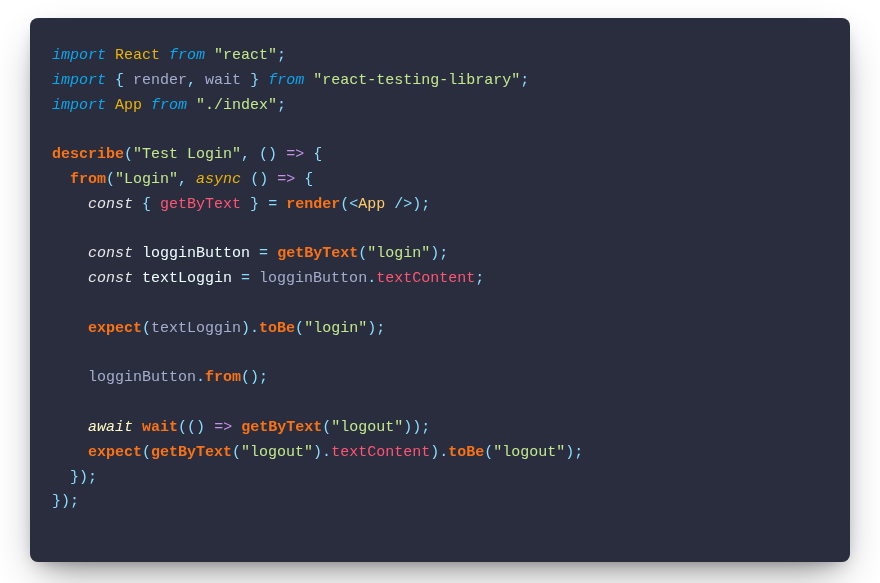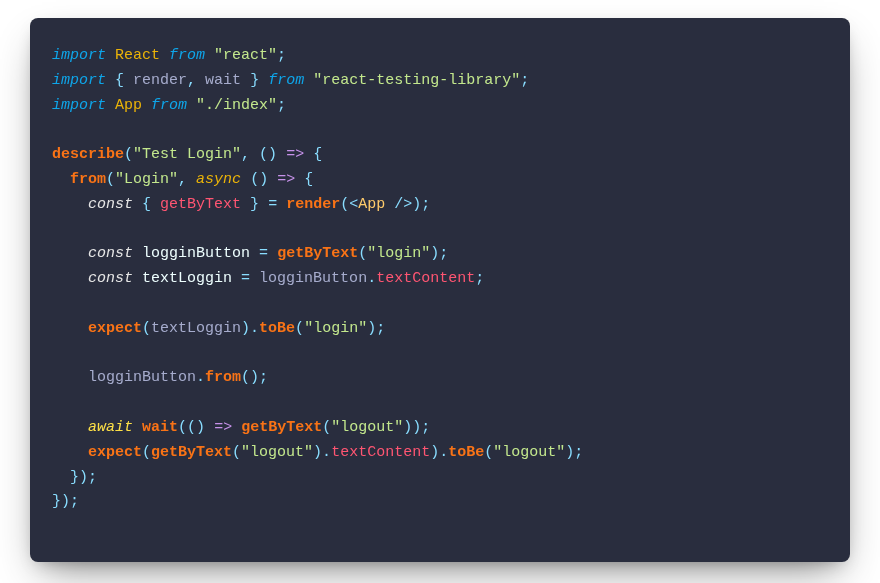--- a/index.html
+++ b/index.html
@@ -26,21 +26,21 @@
   pre.code {
     margin: 0;
     line-height: 24.8px;
     font-size: 15px;
     font-family: Menlo, Monaco, Consolas, "Courier New", monospace;
     white-space: pre;
     color: #a6accd;
   }
   .kw-import   { color: #0ea5e9; font-style: italic; }
   .kw-storage  { color: #c792ea; font-style: italic; }
-  .kw-control  { color: #fde047; font-style: italic; }
+  .kw-control  { color: #fef9c3; font-style: italic; }
   .kw-default  { color: #eab308; }
   .kw-async    { color: #eab308; font-style: italic; }
   .kw-const    { color: #e5e5e5; font-style: italic; }
   .fn-call     { color: #f97316; font-weight: bold; }
   .str         { color: #c3e88d; }
   .punc        { color: #89ddff; }
   .brace       { color: #89ddff; }
   .op          { color: #89ddff; }
   .ident       { color: #a6accd; }
   .var-def     { color: #eeffff; }

